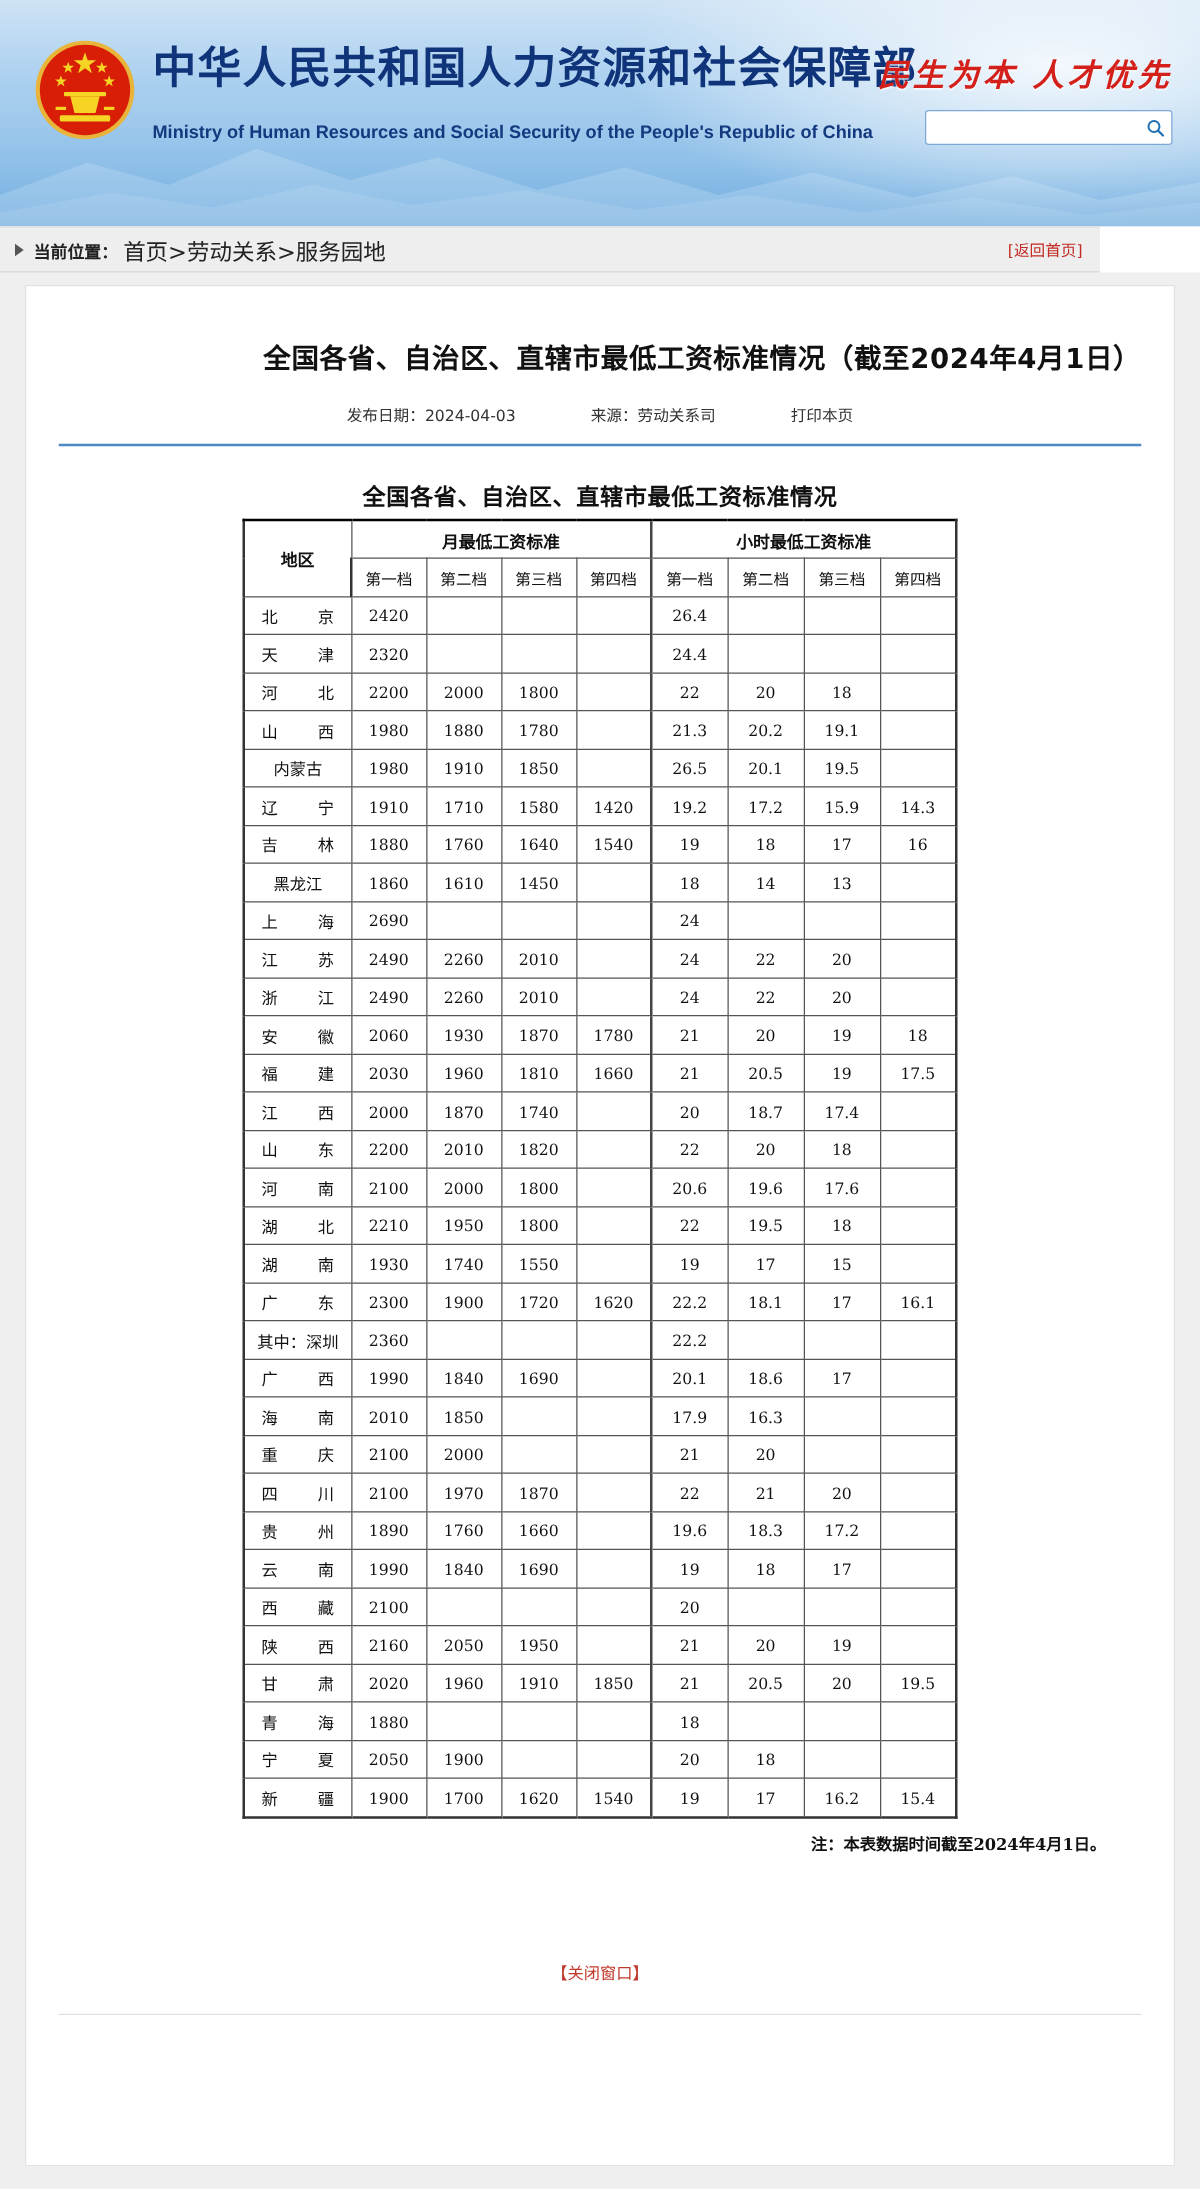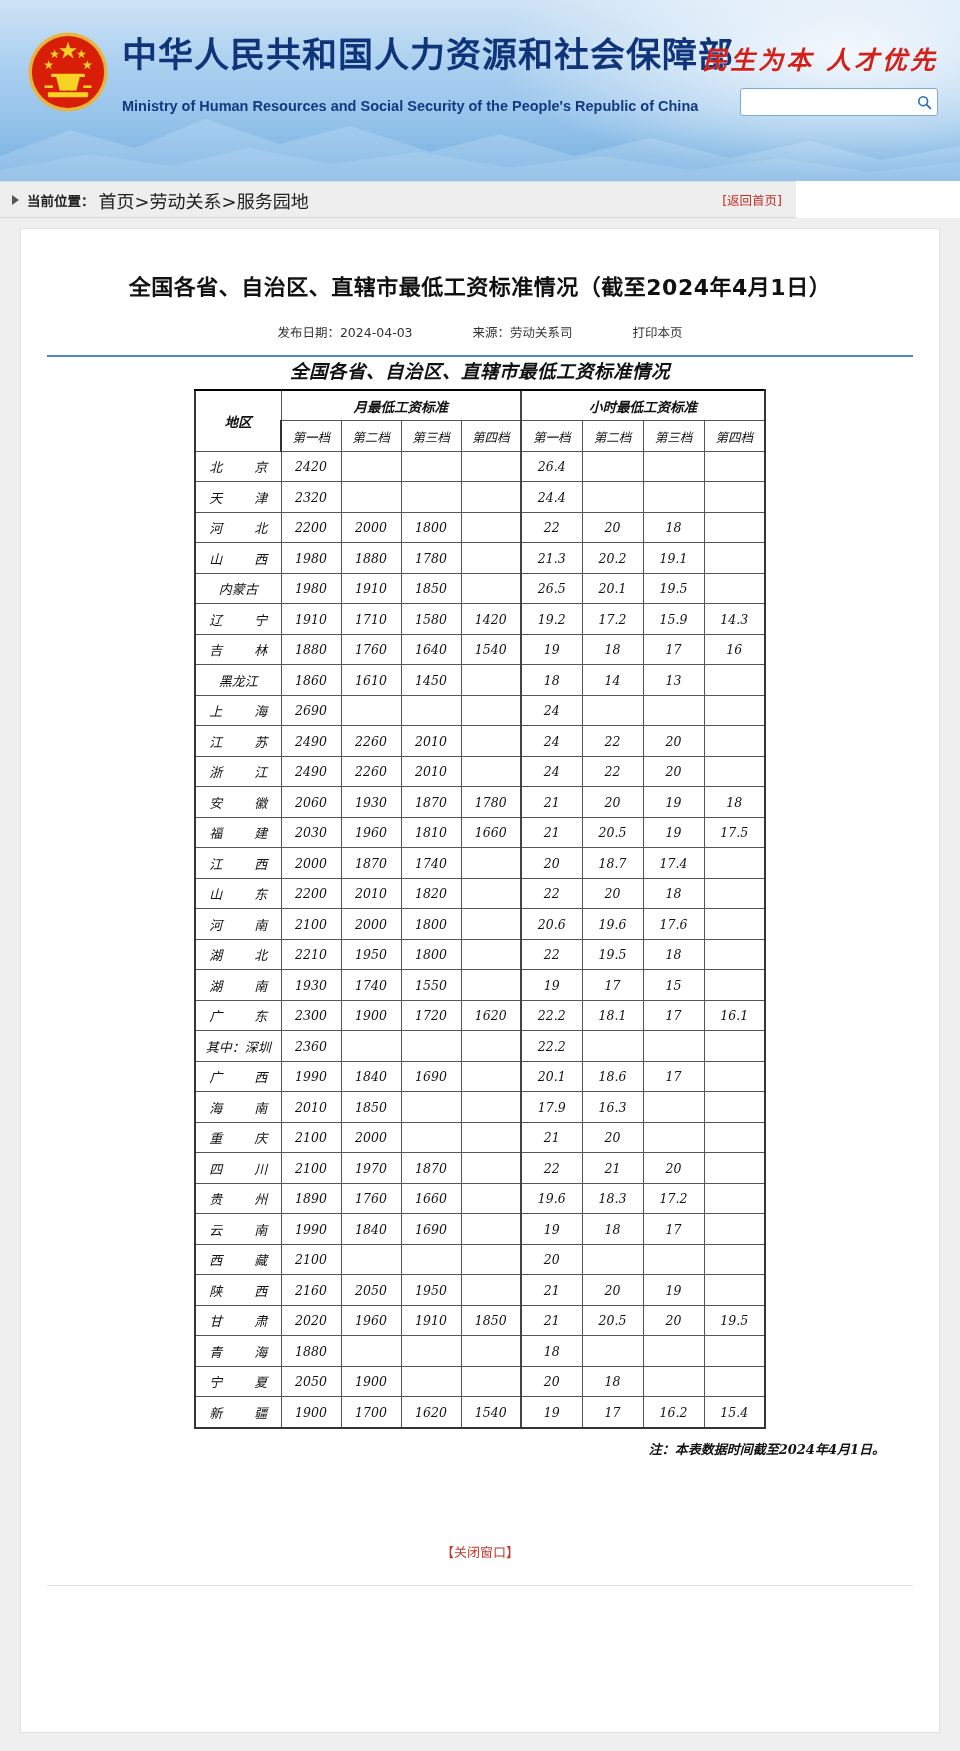--- a/index.html
+++ b/index.html
@@ -120,21 +120,21 @@
     height: 24px;
     display: flex;
     align-items: center;
     justify-content: center;
     cursor: pointer;
   }
 
   
   .crumb-bar {
     position: relative;
-    width: 796px;
+    width: 880px;
     height: 37px;
     background: #eeeeee;
     border-top: 1px solid #dcdcdc;
     border-bottom: 1px solid #d6d6d6;
     box-sizing: border-box;
     display: flex;
     align-items: center;
   }
   .crumb-arrow {
     margin-left: 12px;
@@ -177,21 +177,21 @@
   .sheet {
     width: 920px;
     margin: 0 auto;
     background: #ffffff;
     border: 1px solid #e2e2e2;
     box-sizing: border-box;
     padding: 22px 26px 26px 26px;
     min-height: 1505px;
   }
   .doc-title {
-    text-align: center;
+    text-align: right;
     font-family: "DejaVu Sans", sans-serif;
     font-size: 22px;
     font-weight: 700;
     color: #111;
     line-height: 1.4;
     margin: 22px 0 0 0;
     letter-spacing: .5px;
   }
   .doc-meta {
     margin-top: 18px;
@@ -209,21 +209,21 @@
   }
   .title-rule {
     margin-top: 14px;
     height: 2px;
     background: #2e73b8;
     opacity: .85;
   }
 
   
   .table-block {
-    font-style: italic;
+    margin-top: 26px;
   }
   .tbl-title {
     text-align: center;
     font-family: "DejaVu Sans", sans-serif;
     font-size: 18.5px;
     font-weight: 700;
     color: #111;
     letter-spacing: .5px;
   }
   .tbl-unit {

